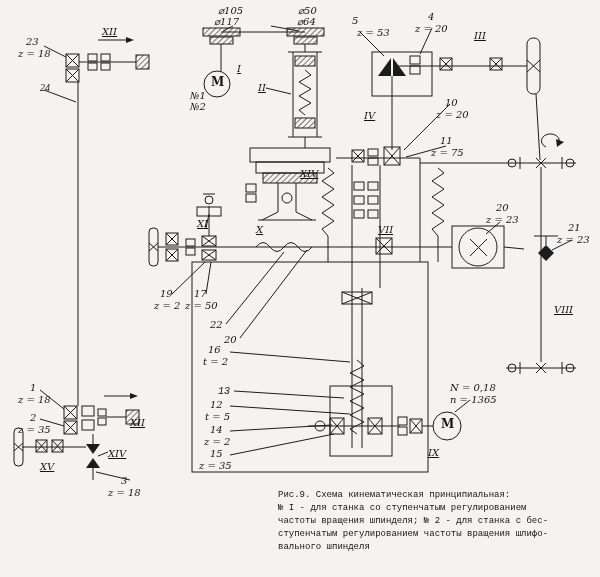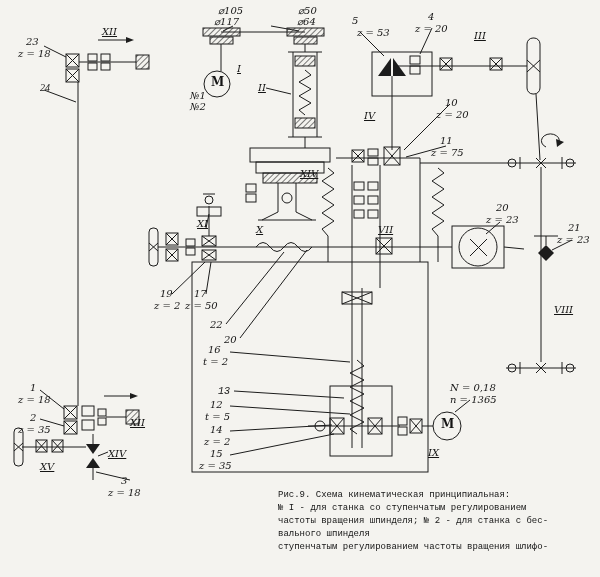--- a/index.html
+++ b/index.html
@@ -347,17 +347,17 @@
       <div class="lbl shaft" style="left: 108px; top: 448px;">XIV</div>
       <div class="lbl shaft" style="left: 40px; top: 461px;">XV</div>
       <div class="lbl" style="left: 121px; top: 475px;">3</div>
       <div class="lbl" style="left: 108px; top: 487px;">z = 18</div>
     </div>
 
   <div class="caption">
       <div class="cap-line">Рис.9. Схема кинематическая принципиальная:</div>
       <div class="cap-line">№ I - для станка со ступенчатым регулированием</div>
       <div class="cap-line">частоты вращения шпинделя; № 2 - для станка с бес-</div>
+      <div class="cap-line">ступенчатым регулированием частоты вращения шлифо-</div>
       <div class="cap-line">вального шпинделя</div>
-      <div class="cap-line">ступенчатым регулированием частоты вращения шлифо-</div>
     </div>
 
 </div>
 
 </body></html>

